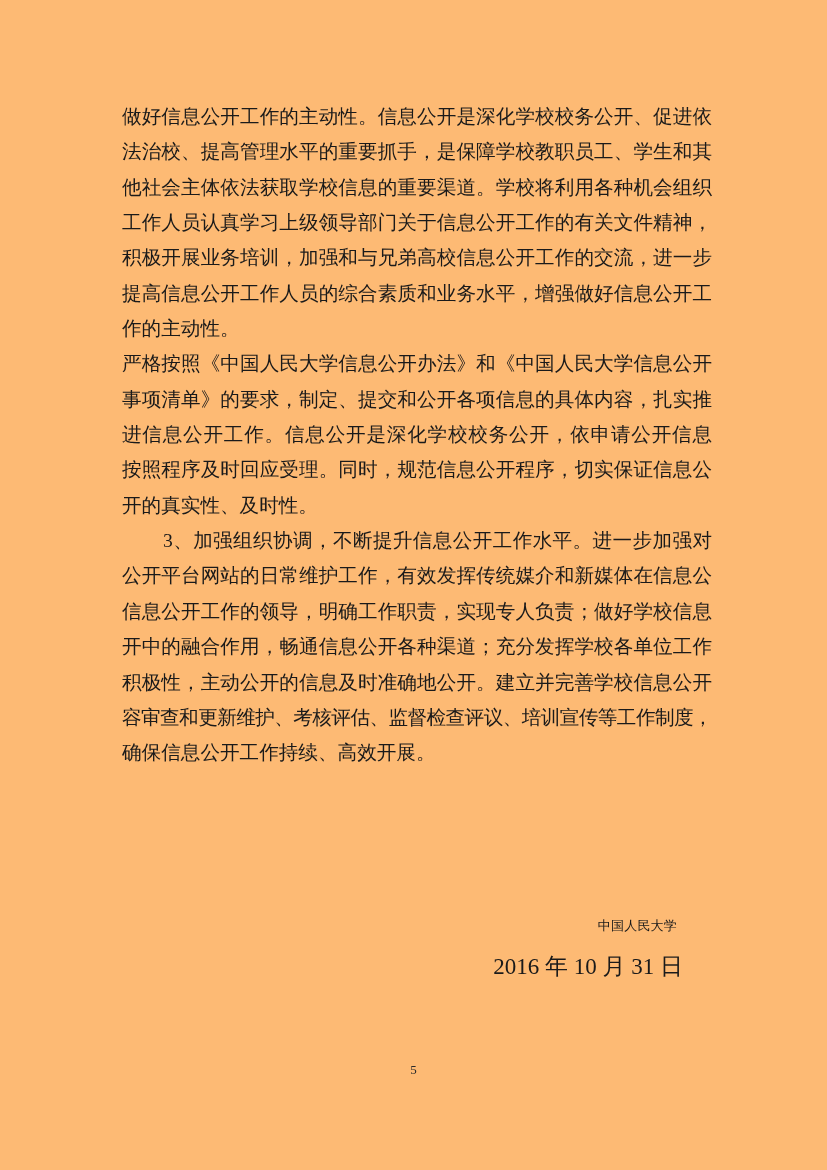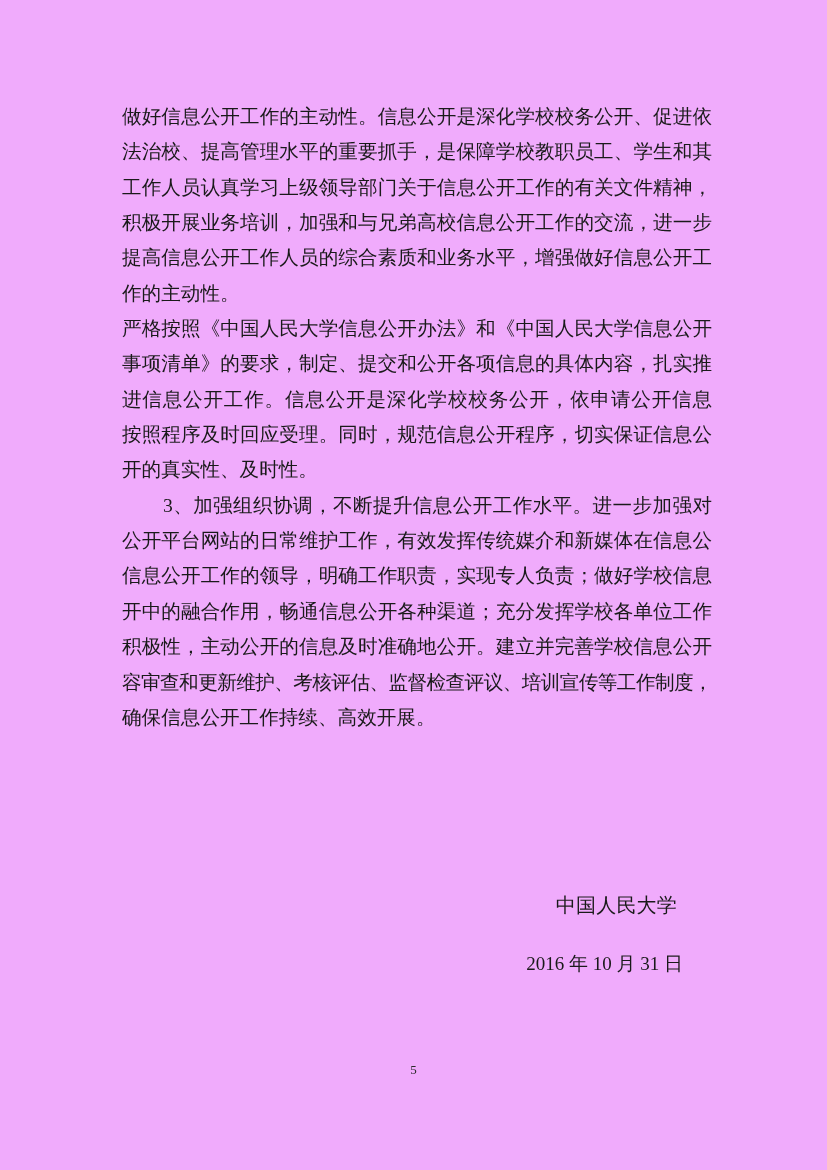--- a/index.html
+++ b/index.html
@@ -4,21 +4,21 @@
 <style>
   html, body {
     margin: 0;
     padding: 0;
     background: #ffffff;
   }
   .page {
     position: relative;
     width: 827px;
     height: 1170px;
-    background: #f0abfc;
+    background: #fdba74;
     overflow: hidden;
     font-family: "Liberation Serif", "DejaVu Serif", serif;
     color: #1a1a1a;
   }
   .body-text {
     position: absolute;
     left: 122px;
     top: 99px;
     width: 590px;
   }
@@ -33,50 +33,51 @@
   }
   .line.full { white-space: normal; }
   .line.last {
     text-align: center;
     text-align-last: left;
   }
   .line.indent { text-indent: 41px; }
   .line.tight { letter-spacing: -0.6px; }
   .sig-org {
     position: absolute;
-    top: 892px;
+    top: 917px;
     right: 150px;
-    font-size: 20px;
+    font-size: 13px;
     letter-spacing: 0.2px;
     white-space: nowrap;
   }
   .sig-date {
     position: absolute;
     top: 951px;
     right: 144px;
-    font-size: 19px;
+    font-size: 23px;
     white-space: nowrap;
   }
   .footer-pagenum {
     position: absolute;
     top: 1062px;
     left: 0;
     width: 100%;
     text-align: center;
     font-size: 13px;
     color: #2a2a2a;
   }
 </style>
 </head>
 <body>
 
 <div class="page">
   <div class="body-text">
     <div class="line full">做好信息公开工作的主动性。信息公开是深化学校校务公开、促进依</div>
     <div class="line full">法治校、提高管理水平的重要抓手，是保障学校教职员工、学生和其</div>
+    <div class="line full">他社会主体依法获取学校信息的重要渠道。学校将利用各种机会组织</div>
     <div class="line full">工作人员认真学习上级领导部门关于信息公开工作的有关文件精神，</div>
     <div class="line full">积极开展业务培训，加强和与兄弟高校信息公开工作的交流，进一步</div>
     <div class="line full">提高信息公开工作人员的综合素质和业务水平，增强做好信息公开工</div>
     <div class="line last">作的主动性。</div>
     <div class="line full">严格按照《中国人民大学信息公开办法》和《中国人民大学信息公开</div>
     <div class="line full">事项清单》的要求，制定、提交和公开各项信息的具体内容，扎实推</div>
     <div class="line full">进信息公开工作。信息公开是深化学校校务公开，依申请公开信息</div>
     <div class="line full">按照程序及时回应受理。同时，规范信息公开程序，切实保证信息公</div>
     <div class="line last">开的真实性、及时性。</div>
     <div class="line full indent">3、加强组织协调，不断提升信息公开工作水平。进一步加强对</div>

